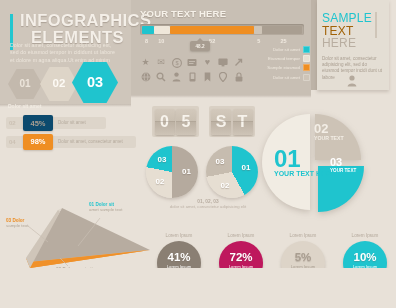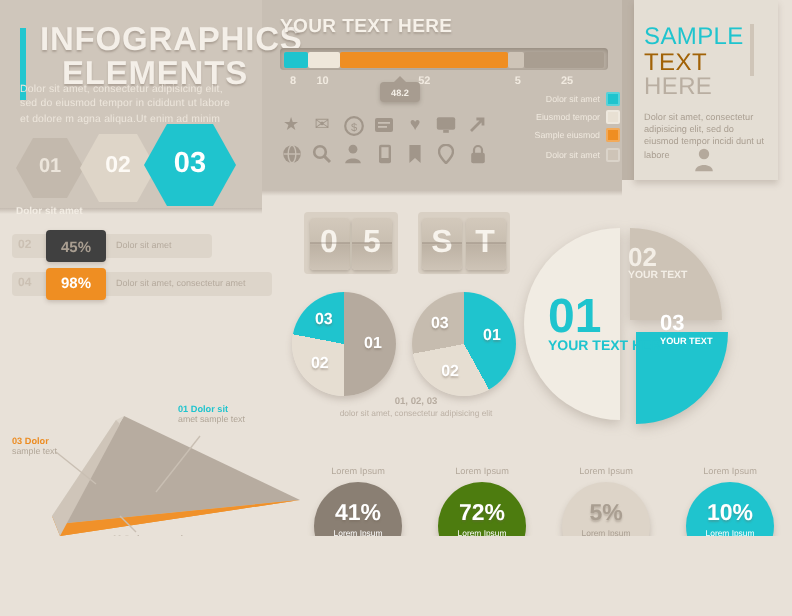--- a/index.html
+++ b/index.html
@@ -325,21 +325,21 @@
     <svg width="10" height="12" viewBox="0 0 10 12">
         <circle cx="5" cy="3" r="2.6" fill="#b4a99c"></circle>
         <path d="M0.6 11.6 C0.6 7.4 9.4 7.4 9.4 11.6 Z" fill="#b4a99c"></path>
       </svg>
   </div>
 
   <div class="rows" id="rows">
       <div class="prow">
         <div class="track" style="width:100px"></div>
         <span class="num">02</span>
-        <div class="pct" style="background: #404040; color: rgb(169, 158, 145);">45%</div>
+        <div class="pct" style="background: #0c4a6e; color: rgb(169, 158, 145);">45%</div>
         <span class="ptxt">Dolor sit amet</span>
       </div>
       <div class="prow">
         <div class="track" style="width:130px"></div>
         <span class="num">04</span>
         <div class="pct" style="background:#ef8e22;color:#fff">98%</div>
         <span class="ptxt">Dolor sit amet, consectetur amet</span>
       </div>
     </div>
 
@@ -418,21 +418,21 @@
       <div class="cwrap">
         <div class="ctitle">Lorem Ipsum</div>
         <div class="circ" style="background:#8a7f73;color:#fff">
           <span class="big">41%</span>
           <span class="s1">Lorem Ipsum</span>
           <span class="s2">dolor sit amet</span>
         </div>
       </div>
       <div class="cwrap">
         <div class="ctitle">Lorem Ipsum</div>
-        <div class="circ" style="background:#4d7c0f;color:#fff">
+        <div class="circ" style="background:#be185d;color:#fff">
           <span class="big">72%</span>
           <span class="s1">Lorem Ipsum</span>
           <span class="s2">dolor sit amet</span>
         </div>
       </div>
       <div class="cwrap">
         <div class="ctitle">Lorem Ipsum</div>
         <div class="circ" style="background:#ddd4c8;color:#a99e91">
           <span class="big">5%</span>
           <span class="s1">Lorem Ipsum</span>

